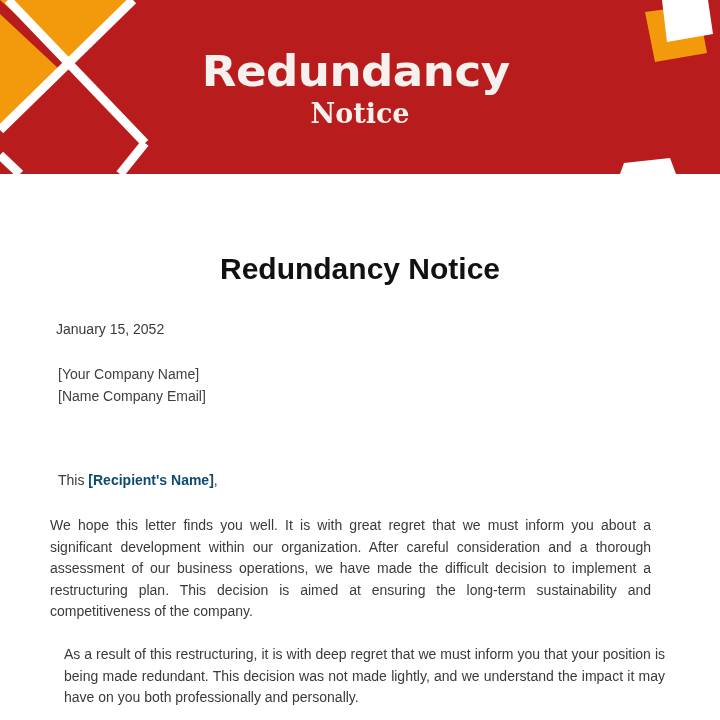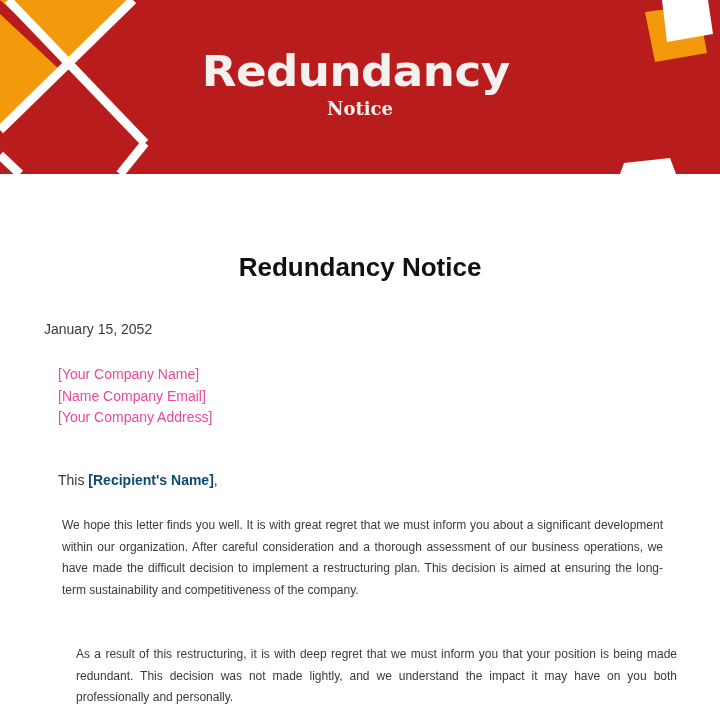--- a/index.html
+++ b/index.html
@@ -1,28 +1,28 @@
 <!DOCTYPE html>
 <html><head>
 <meta charset="utf-8">
 <style>
   html, body { margin: 0; padding: 0; }
   body { width: 720px; height: 720px; overflow: hidden; background: #ffffff; font-family: "Liberation Sans", sans-serif; position: relative; }
   .banner { position: absolute; left: 0; top: 0; width: 720px; height: 174px; background: #b91c1c; overflow: hidden; }
   .banner svg { position: absolute; left: 0; top: 0; }
   .banner-title { position: absolute; left: 0; width: 720px; top: 50px; text-align: center; color: #F4F1EE; font-family: "DejaVu Sans", sans-serif; font-weight: bold; font-size: 43px; letter-spacing: -0.5px; line-height: 1; padding-left: 0; }
   .banner-title span { display: inline-block; transform: translateX(-4px) scaleX(1.05); }
-  .banner-sub { position: absolute; left: 0; width: 720px; top: 100px; text-align: center; color: #F4F1EE; font-family: "DejaVu Serif", serif; font-weight: bold; font-size: 18px; line-height: 1; }
-  .doc-title { position: absolute; left: 0; width: 720px; top: 252px; text-align: center; font-family: "Liberation Sans", sans-serif; font-weight: bold; font-size: 26px; color: #111; }
-  .date { position: absolute; left: 44px; top: 321px; font-size: 14px; color: #3a3a3a; }
-  .address { position: absolute; left: 58px; top: 364px; font-size: 14px; color: #ec4899; line-height: 21.5px; }
+  .banner-sub { position: absolute; left: 0; width: 720px; top: 100px; text-align: center; color: #F4F1EE; font-family: "DejaVu Serif", serif; font-weight: bold; font-size: 27px; line-height: 1; }
+  .doc-title { position: absolute; left: 0; width: 720px; top: 252px; text-align: center; font-family: "Liberation Sans", sans-serif; font-weight: bold; font-size: 30px; color: #111; }
+  .date { position: absolute; left: 56px; top: 321px; font-size: 14px; color: #3a3a3a; }
+  .address { position: absolute; left: 58px; top: 364px; font-size: 14px; color: #404040; line-height: 21.5px; }
   .address div { white-space: nowrap; }
   .greeting { position: absolute; left: 58px; top: 472px; font-size: 14px; color: #3a3a3a; }
   .greeting b { color: #0c4a6e; }
-  .para { position: absolute; left: 62px; width: 601px; font-size: 12px; color: #3a3a3a; line-height: 21.5px; text-align: justify; }
+  .para { position: absolute; left: 50px; width: 601px; font-size: 14px; color: #3a3a3a; line-height: 21.5px; text-align: justify; }
   .p1 { top: 515px; }
   .p2 { top: 644px; margin-left: 14px; }
 </style>
 </head>
 <body>
 
 <div class="banner">
   <svg width="720" height="174" viewBox="0 0 720 174">
 
     <polygon points="0,0 128,0 68,62 0,0" fill="#F39A0C"></polygon>
@@ -42,19 +42,18 @@
   <div class="banner-sub">Notice</div>
 </div>
 
 <div class="doc-title">Redundancy Notice</div>
 
 <div class="date">January 15, 2052</div>
 
 <div class="address">
   <div>[Your Company Name]</div>
   <div>[Name Company Email]</div>
-  <div>[Your Company Address]</div>
 </div>
 
 <div class="greeting"><span>This </span><b>[Recipient's Name]</b><span>,</span></div>
 
 <div class="para p1">We hope this letter finds you well. It is with great regret that we must inform you about a significant development within our organization. After careful consideration and a thorough assessment of our business operations, we have made the difficult decision to implement a restructuring plan. This decision is aimed at ensuring the long-term sustainability and competitiveness of the company.</div>
 <div class="para p2">As a result of this restructuring, it is with deep regret that we must inform you that your position is being made redundant. This decision was not made lightly, and we understand the impact it may have on you both professionally and personally.</div>
 
 </body></html>

